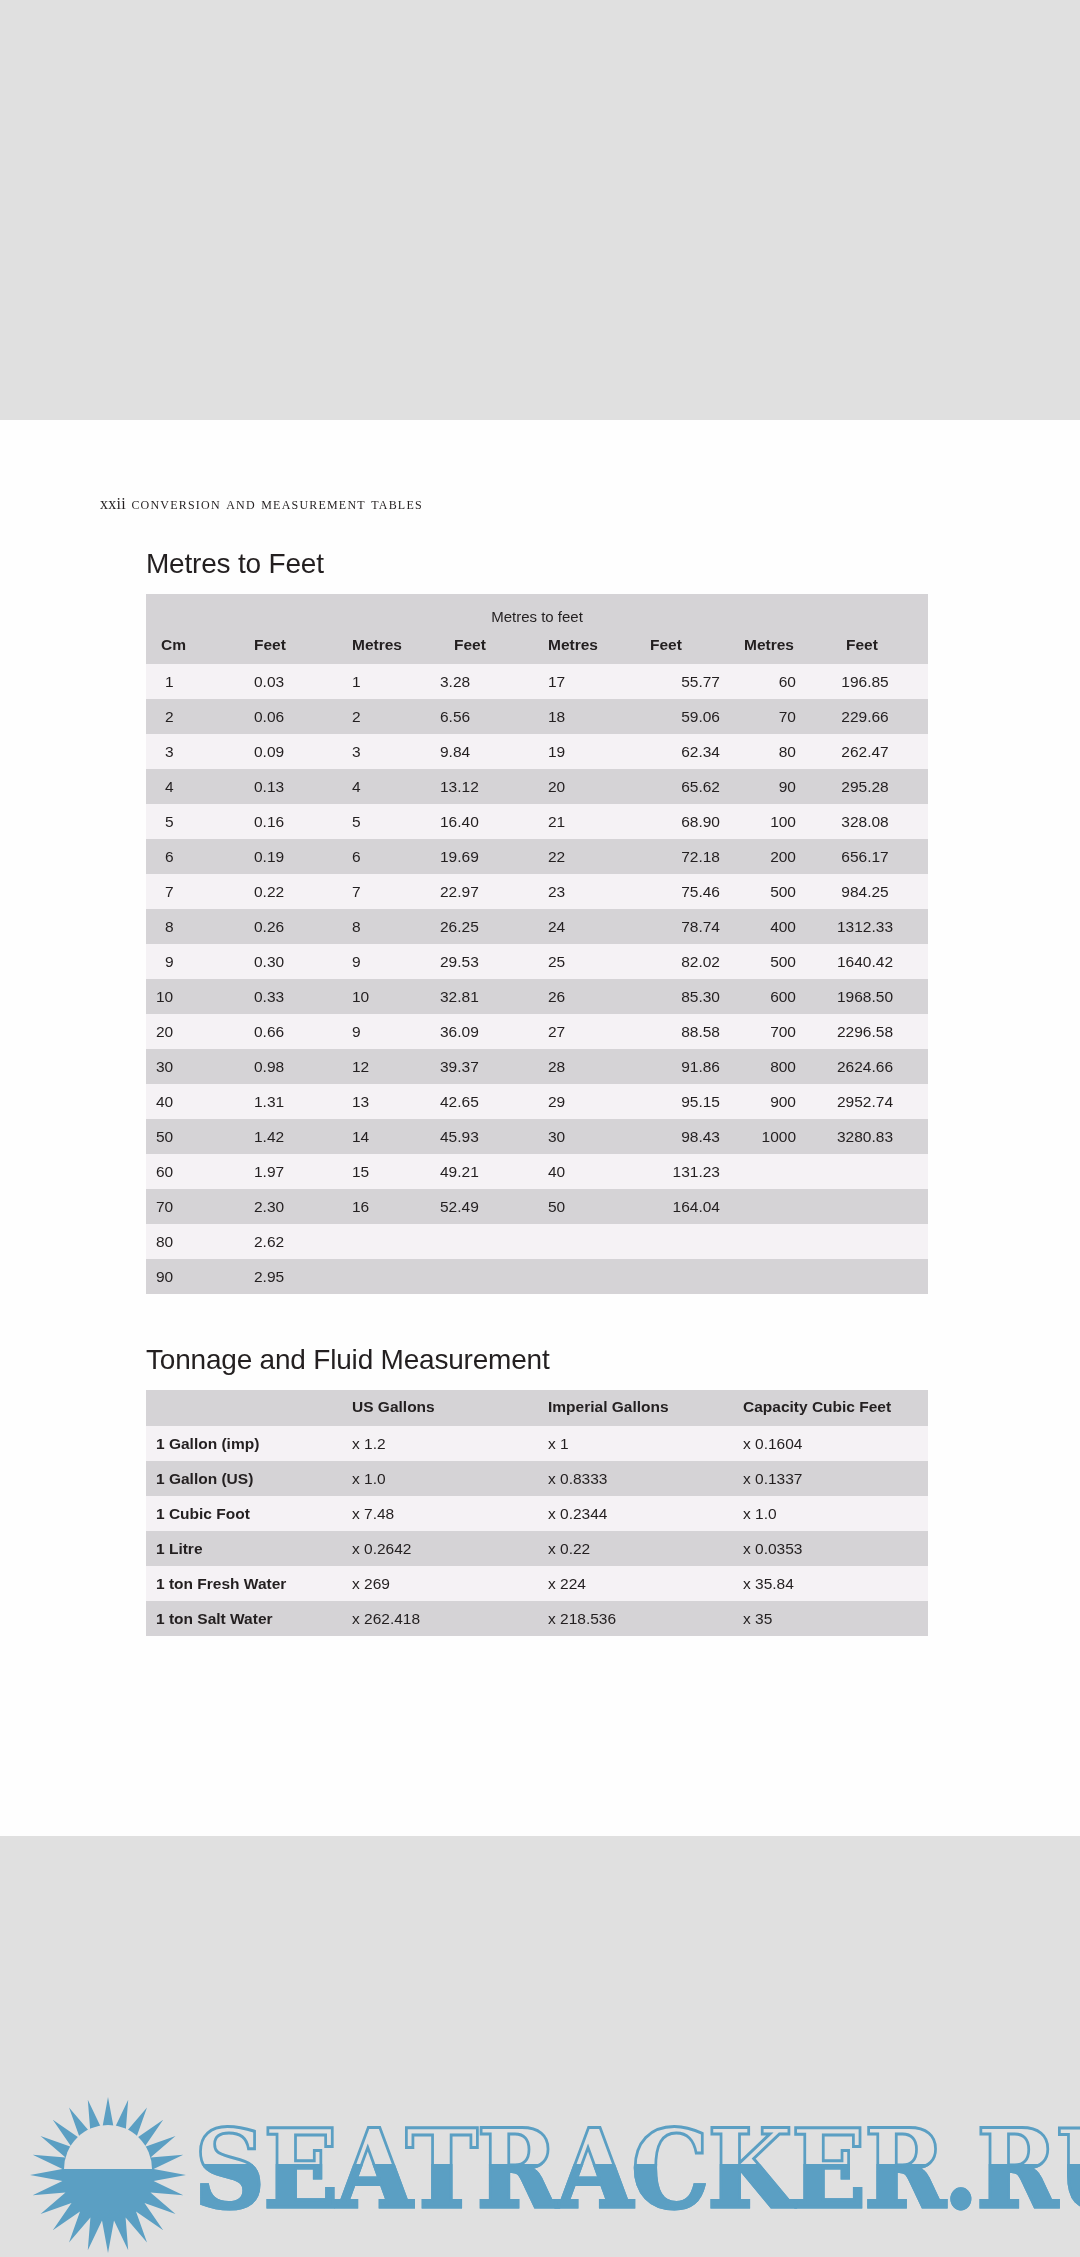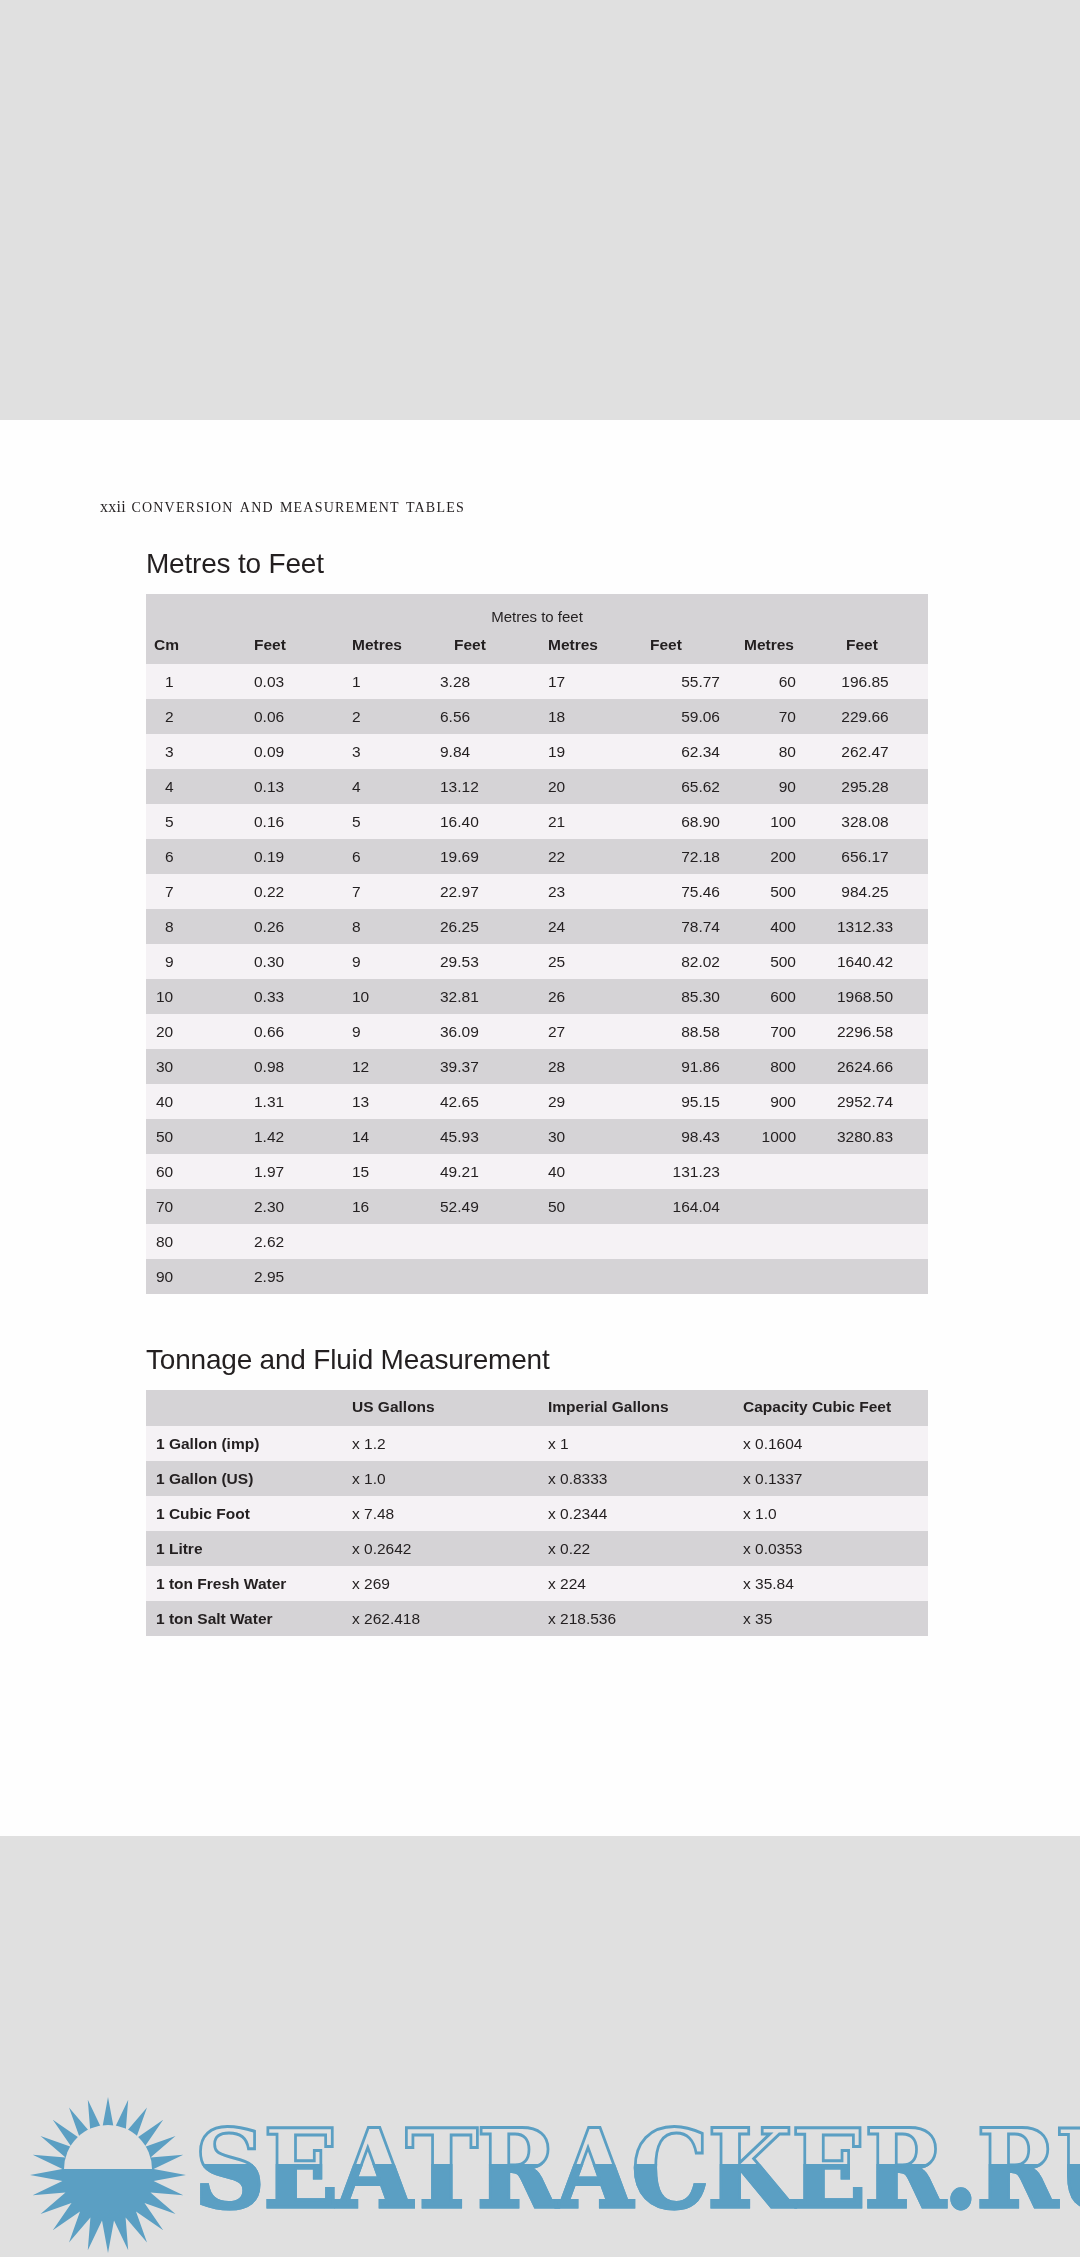--- a/index.html
+++ b/index.html
@@ -9,21 +9,21 @@
     .page {
       position: absolute; left: 0; top: 420px; width: 1080px; height: 1416px;
       background: #fefefe;
     }
     .running-head {
       position: absolute; left: 100px; top: 74px;
       font-family: "Liberation Serif", serif; font-size: 16px; color: #231f20;
       letter-spacing: 0.3px;
     }
     .running-head .folio { margin-right: 1px; }
-    .running-head .title { font-variant: small-caps; text-transform: lowercase; letter-spacing: 1.2px; font-size: 20px; margin-top: 36px; }
+    .running-head .title { font-variant: small-caps; text-transform: lowercase; letter-spacing: 1.2px; font-size: 17px; margin-top: 36px; }
 
     .section-title {
       position: absolute; left: 146px;
       font-size: 28px; font-weight: normal; color: #231f20; letter-spacing: -0.2px;
     }
     .t1-title { top: 128px; }
     .t2-title { top: 924px; }
 
     table { border-collapse: collapse; position: absolute; left: 146px; width: 782px; font-size: 15.5px; }
     .t1 { top: 174px; }
@@ -42,21 +42,21 @@
 
     
     .t1 col.c0 { width: 98px; }
     .t1 col.c1 { width: 98px; }
     .t1 col.c2 { width: 98px; }
     .t1 col.c3 { width: 98px; }
     .t1 col.c4 { width: 98px; }
     .t1 col.c5 { width: 98px; }
     .t1 col.c6 { width: 98px; }
     .t1 col.c7 { width: 96px; }
-    .t1 th.h0 { padding-left: 8px; }
+    .t1 th.h0 { padding-left: 15px; }
     .t1 th.h1 { padding-left: 10px; }
     .t1 th.h2 { padding-left: 10px; }
     .t1 th.h3 { padding-left: 14px; }
     .t1 th.h4 { padding-left: 10px; }
     .t1 th.h5 { padding-left: 14px; }
     .t1 th.h6 { padding-left: 10px; }
     .t1 th.h7 { padding-left: 14px; }
 
     .t1 td.cm { padding-left: 10px; }
     .t1 td.cm.narrow { padding-left: 19px; }

